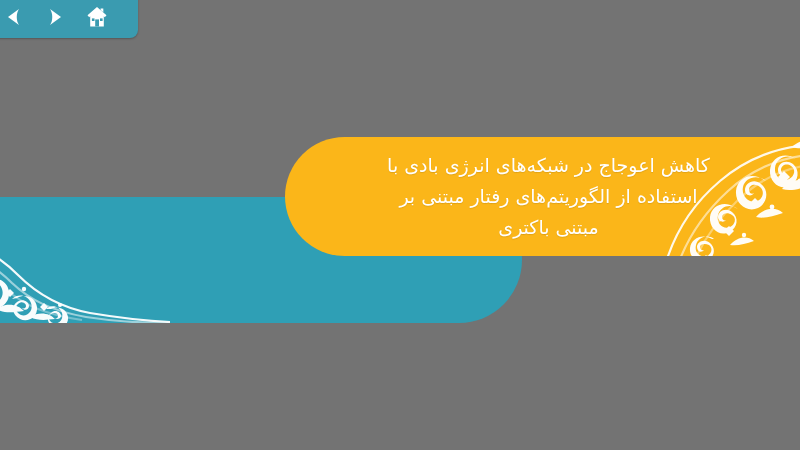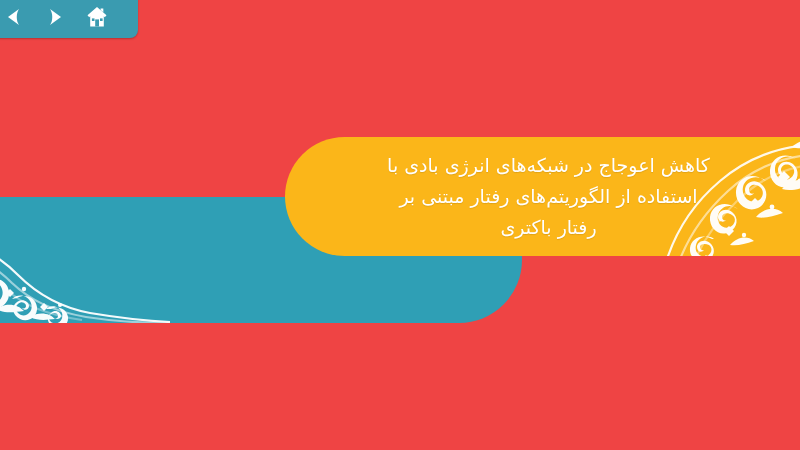--- a/index.html
+++ b/index.html
@@ -11,21 +11,21 @@
     width: 800px;
     height: 450px;
     overflow: hidden;
     font-family: "DejaVu Sans", "Liberation Sans", sans-serif;
   }
 
   #slide {
     position: relative;
     width: 800px;
     height: 450px;
-    background: #ef4444;
+    background: #737373;
     overflow: hidden;
   }
 
   
   #nav-bar {
     position: absolute;
     left: -10px;
     top: -12px;
     width: 148px;
     height: 50px;
@@ -177,21 +177,21 @@
         <circle cx="162" cy="70" r="2.4"></circle>
         <circle cx="134" cy="98" r="2.2"></circle>
         <circle cx="108" cy="126" r="2"></circle>
       </g>
     </svg>
   </div>
 
   <div id="title-text">
     <span>کاهش اعوجاج در شبکه‌های انرژی بادی با</span>
     <span>استفاده از الگوریتم‌های رفتار مبتنی بر</span>
-    <span>رفتار باکتری</span>
+    <span>مبتنی باکتری</span>
   </div>
 
   <div id="nav-bar">
     <button class="nav-btn" title="Back">
       <span>
         <svg width="17" height="18" viewBox="0 0 17 18" xmlns="http://www.w3.org/2000/svg">
           <path d="M14 1 L3 9 L14 17 C11 13 11 5 14 1 Z" fill="#ffffff"></path>
         </svg>
       </span>
     </button>

